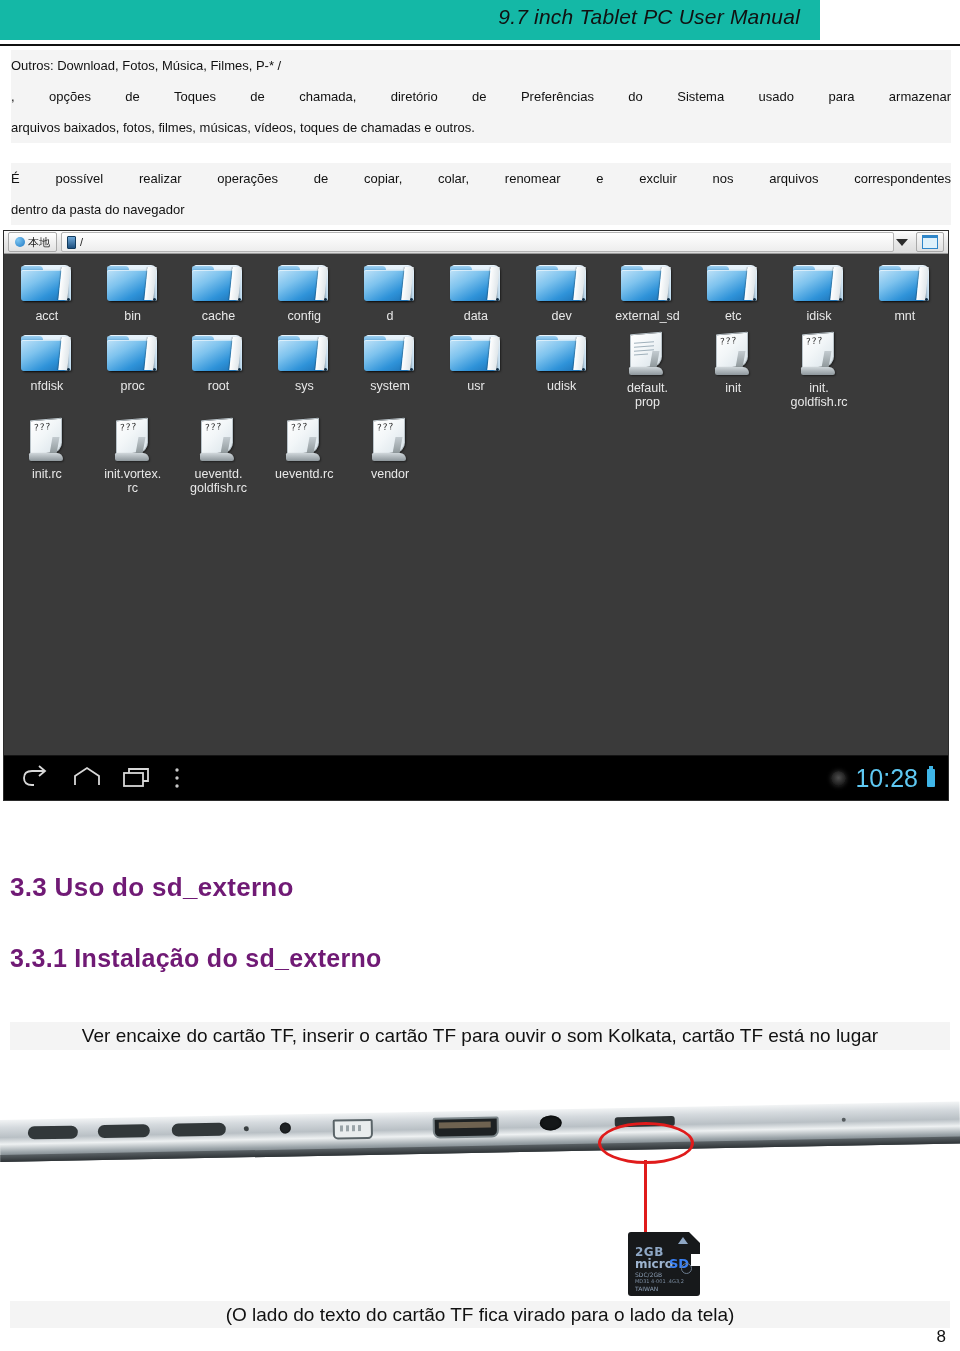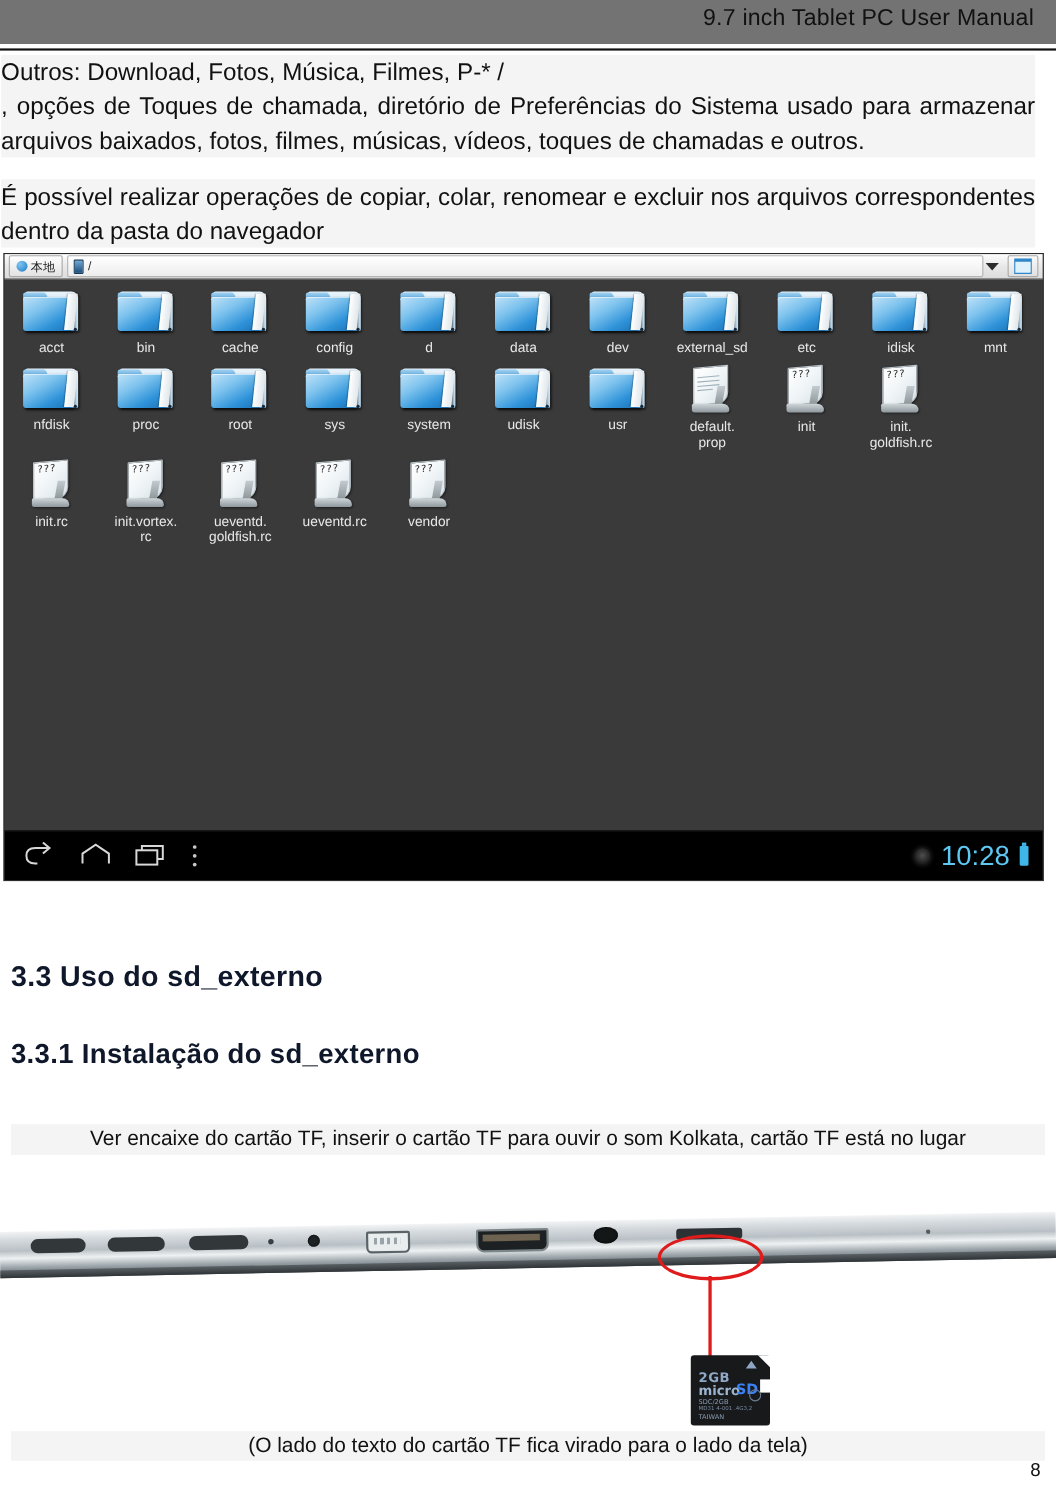--- a/index.html
+++ b/index.html
@@ -8,37 +8,38 @@
     background:#ffffff;
     font-family:"Liberation Sans", sans-serif;
     color:#000;
     position:relative;
     overflow:hidden;
   }
   .page{position:relative;width:960px;height:1351px;}
 
   
   .hdr{
-    position:absolute;top:0;left:0;width:960px;height:40px;
-    background:#737373;
+    position:absolute;top:0;left:0;width:820px;height:40px;
+    background:#14b8a6;
+    font-style:italic;
   }
   .hdr-title{
     position:absolute;right:20px;top:5px;
     font-size:21px;color:#111;letter-spacing:.2px;
     white-space:nowrap;
   }
   .hdr-rule{
     position:absolute;left:0;top:44px;width:960px;height:0;
     border-top:2px solid #111;
   }
 
   
   .para{
-    position:absolute;left:1px;width:940px;
-    font-size:22px;line-height:31px;color:#111;
+    position:absolute;left:11px;width:940px;
+    font-size:13px;line-height:31px;color:#111;
     background:#f4f4f4;
   }
   .p1{top:50px;}
   .p1 .l2{text-align:justify;text-align-last:justify;}
   .p2{top:163px;}
   .p2 .l1{text-align:justify;text-align-last:justify;}
 
   
   .shot{
     position:absolute;left:4px;top:231px;width:944px;height:569px;
@@ -198,21 +199,21 @@
     position:relative;
   }
   .nav-batt:before{
     content:"";position:absolute;left:2px;top:-3px;width:4px;height:3px;
     background:#3fb6e8;
   }
 
   
   .h2{
     position:absolute;left:10px;
-    font-size:26px;font-weight:bold;color:#0f172a;
+    font-size:26px;font-weight:bold;color:#701a75;
     letter-spacing:.3px;
   }
   .h2.a{top:872px;}
   .h2.b{top:944px;font-size:25px;}
 
   .caption{
     position:absolute;left:10px;top:1022px;width:940px;
     background:#f4f4f4;
     font-size:19px;line-height:28px;color:#111;
     text-align:center;
@@ -532,31 +533,31 @@
           <div class="label">system</div>
         </div>
         <div class="cell">
           <div class="folder">
               <span class="back"></span>
               <span class="tab"></span>
               <span class="front"></span>
               <span class="sheet"></span>
               <span class="dot"></span>
             </div>
+          <div class="label">usr</div>
+        </div>
+        <div class="cell">
+          <div class="folder">
+              <span class="back"></span>
+              <span class="tab"></span>
+              <span class="front"></span>
+              <span class="sheet"></span>
+              <span class="dot"></span>
+            </div>
           <div class="label">udisk</div>
-        </div>
-        <div class="cell">
-          <div class="folder">
-              <span class="back"></span>
-              <span class="tab"></span>
-              <span class="front"></span>
-              <span class="sheet"></span>
-              <span class="dot"></span>
-            </div>
-          <div class="label">usr</div>
         </div>
         <div class="cell">
           <div class="filedoc">
             <span class="sheetf"></span>
             <span class="ln" style="top:9px"></span>
               <span class="ln" style="top:13px"></span>
             <span class="ln" style="top:17px"></span>
               <span class="ln" style="top:21px;width:14px"></span>
             <span class="leg"></span>
               <span class="stand"></span>

